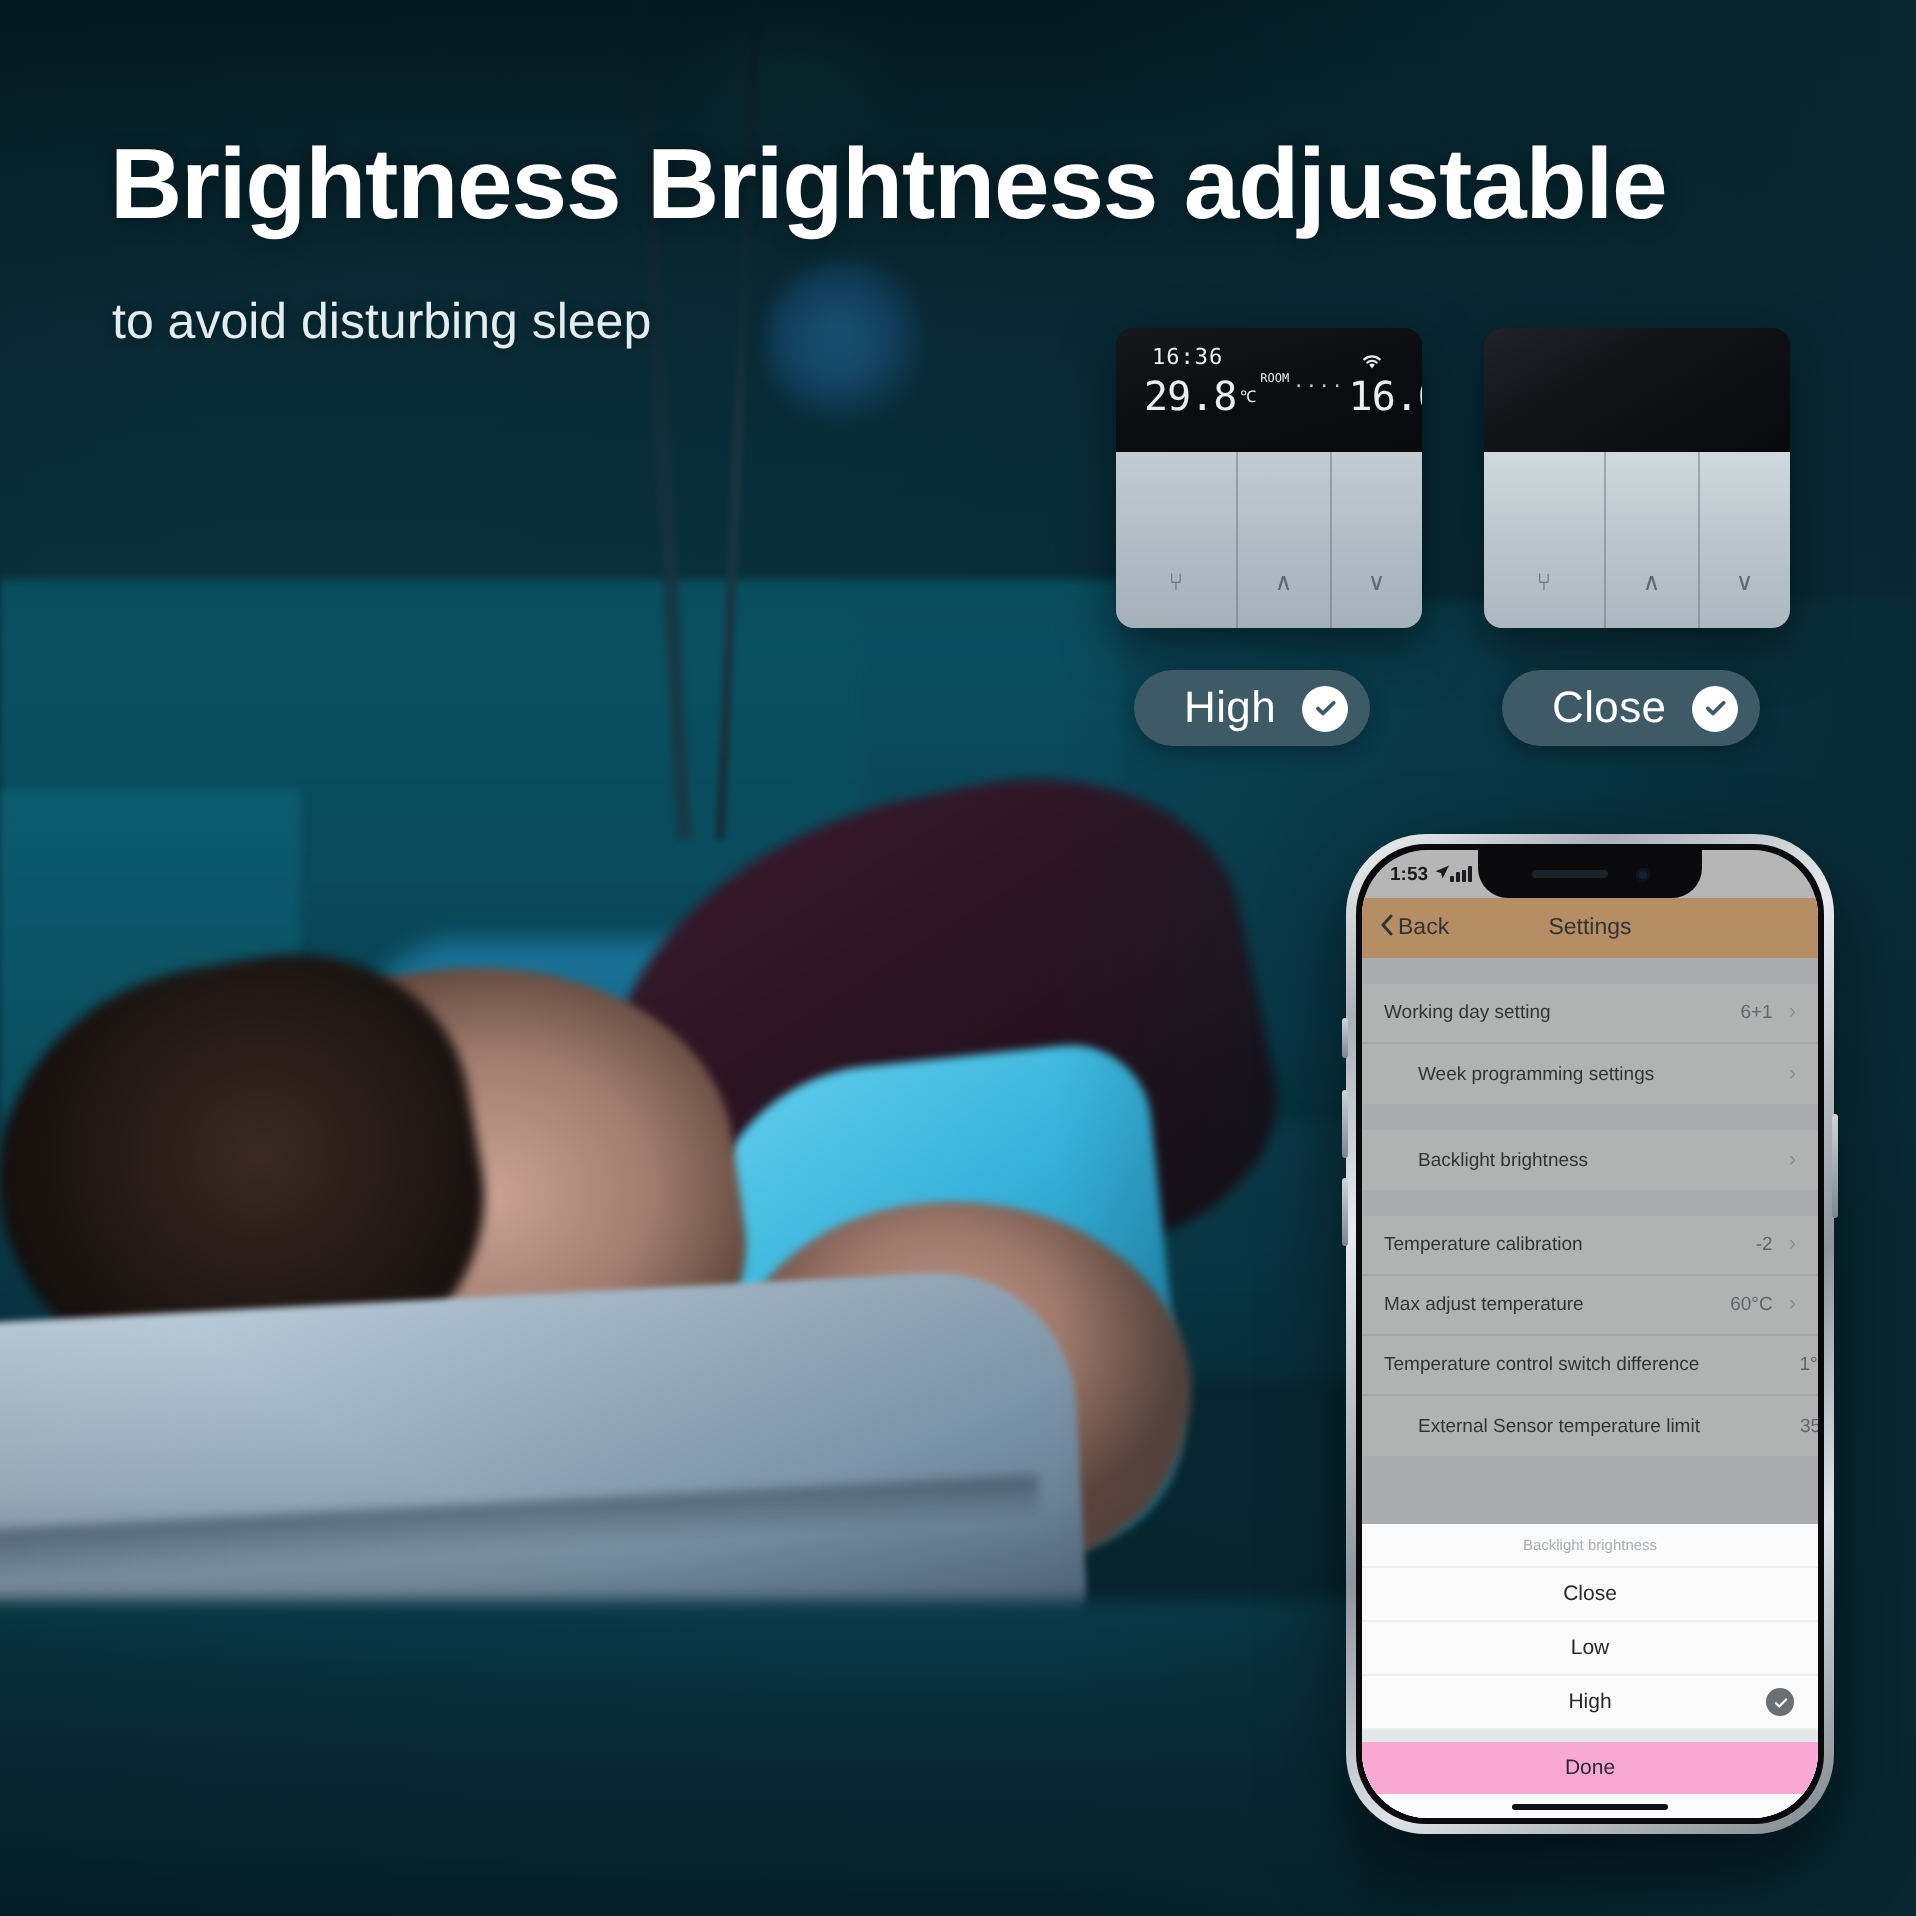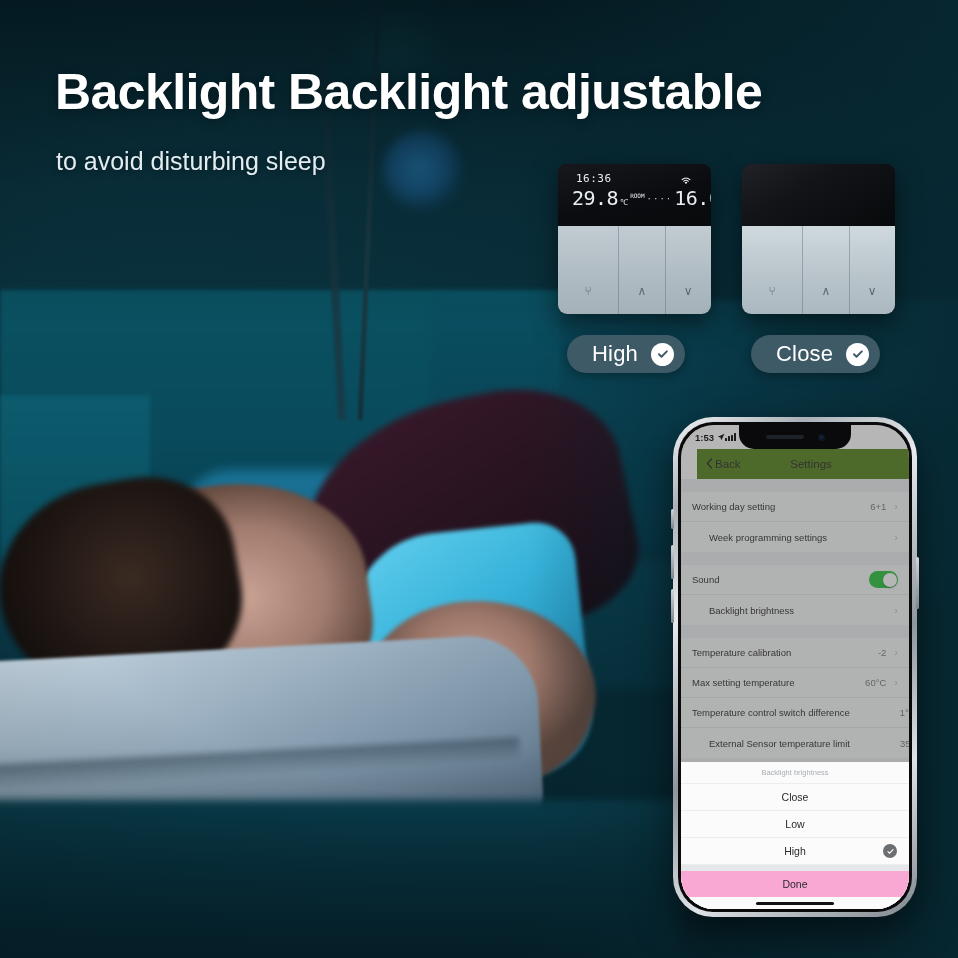--- a/index.html
+++ b/index.html
@@ -170,21 +170,21 @@
     position: relative;
     height: 62px;
     background: linear-gradient(165deg, #17181c 0%, #0b0c0f 55%, #090a0c 100%);
   }
   .dev-screen.dim {
     background: linear-gradient(150deg, #202227 0%, #131418 38%, #08090b 100%);
   }
   .dseg { position: absolute; color: #e8eef2; font-family: "DejaVu Sans Mono", monospace; }
   .dseg-time { left: 18px; top: 8px; font-size: 11px; letter-spacing: .5px; }
   .dseg-wifi { right: 18px; top: 7px; width: 14px; height: 12px; }
-  .dseg-row  { left: 14px; top: 24px; right: 0; display: flex; align-items: flex-end; gap: 2px; }
+  .dseg-row  { left: 14px; top: 24px; right: 0; display: flex; align-items: center; gap: 2px; }
   .big { font-size: 20px; line-height: 20px; letter-spacing: -.5px; }
   .tiny { font-size: 6px; line-height: 7px; transform: translateY(-9px); }
   .unit { font-size: 8px; transform: translateY(-1px); }
   .dots { font-size: 9px; letter-spacing: 1px; transform: translateY(-4px); opacity: .85; }
 
   .dev-keys {
     display: flex; height: 88px;
     background: linear-gradient(180deg, #c2ccd2 0%, #b0bcc3 55%, #a4b1b9 100%);
   }
   .dev-keys.lighter {
@@ -275,23 +275,23 @@
     position: relative; padding: 1px;
   }
   .batt::after {
     content:''; position:absolute; right:-3px; top:2.5px; width:1.5px; height:3px;
     background:#1c1c1e; border-radius:0 1px 1px 0;
   }
   .batt span { display:block; height:100%; width:78%; background:#1c1c1e; border-radius:1px; }
 
   
   .navbar {
-    position: absolute; left: 16px; top: 24px; width: 100%; height: 30px;
+    position: absolute; left: 0; top: 24px; width: 100%; height: 30px;
     display: flex; align-items: center; justify-content: center;
-    background: #4d7c0f;
+    background: #fdba74;
   }
   .nav-back {
     position: absolute; left: 9px; display: flex; align-items: center; gap: 2px;
     color: #1c1c1e; font-size: 11.5px;
   }
   .nav-title { color: #1c1c1e; font-size: 11.5px; }
 
   
   .settings {
     position: absolute; left: 0; top: 54px; width: 100%; bottom: 0;
@@ -378,21 +378,21 @@
   <div class="blue-pillow"></div>
   <div class="head"></div>
   <div class="hair"></div>
   <div class="arm"></div>
   <div class="pillow"></div>
   <div class="pillow-fold"></div>
   <div class="bed-front"></div>
   <div class="vignette"></div>
   <div class="right-fade"></div>
 
-  <div class="headline">Backlight Backlight adjustable</div>
+  <div class="headline">Brightness Brightness adjustable</div>
   <div class="subline">
     <div>to avoid disturbing sleep</div>
   </div>
 
   <div class="device" id="device-on">
     <div class="dev-screen">
       <div class="dseg dseg-time">16:36</div>
       <div class="dseg dseg-wifi">
         <svg viewBox="0 0 16 13" width="14" height="12">
           <path d="M8 11.3 L9.6 9.2 A2.4 2.4 0 0 0 6.4 9.2 Z" fill="#e8eef2"></path>
@@ -509,39 +509,35 @@
             <div class="srow">
               <span class="srow-label">Week programming settings</span>
               <span class="chev">›</span>
             </div>
           </div>
 
           <div class="sec-gap"></div>
 
           <div class="group">
             <div class="srow">
-              <span class="srow-label">Sound</span>
-              <span class="toggle"></span>
-            </div>
-            <div class="srow">
               <span class="srow-label">Backlight brightness</span>
               <span class="chev">›</span>
             </div>
           </div>
 
           <div class="sec-gap"></div>
 
           <div class="group">
             <div class="srow">
               <span class="srow-label">Temperature calibration</span>
               <span class="srow-value">-2</span>
               <span class="chev">›</span>
             </div>
             <div class="srow">
-              <span class="srow-label">Max setting temperature</span>
+              <span class="srow-label">Max adjust temperature</span>
               <span class="srow-value">60°C</span>
               <span class="chev">›</span>
             </div>
             <div class="srow">
               <span class="srow-label">Temperature control switch difference</span>
               <span class="srow-value">1°C</span>
               <span class="chev">›</span>
             </div>
             <div class="srow">
               <span class="srow-label">External Sensor temperature limit</span>

